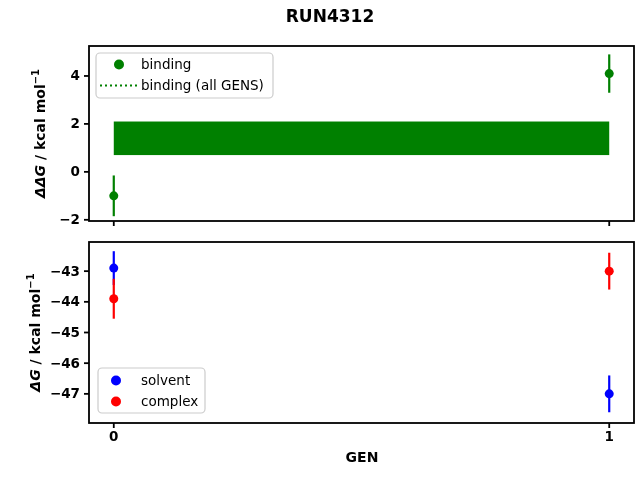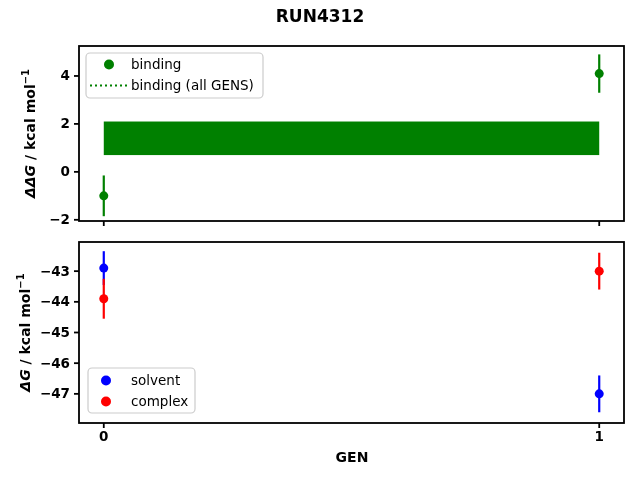--- a/index.html
+++ b/index.html
@@ -6,20 +6,21 @@
     margin: 0;
     padding: 0;
     background: #ffffff;
   }
   .figure {
     position: relative;
     width: 561px;
     height: 480px;
     background: #4d7c0f;
     font-family: "DejaVu Sans", sans-serif;
+    margin-left: 10px;
   }
   svg { display: block; }
   .fig-title {
     font-family: "DejaVu Sans", sans-serif;
     font-size: 17px;
     font-weight: bold;
     fill: #000000;
   }
   .ax-label {
     font-family: "DejaVu Sans", sans-serif;

